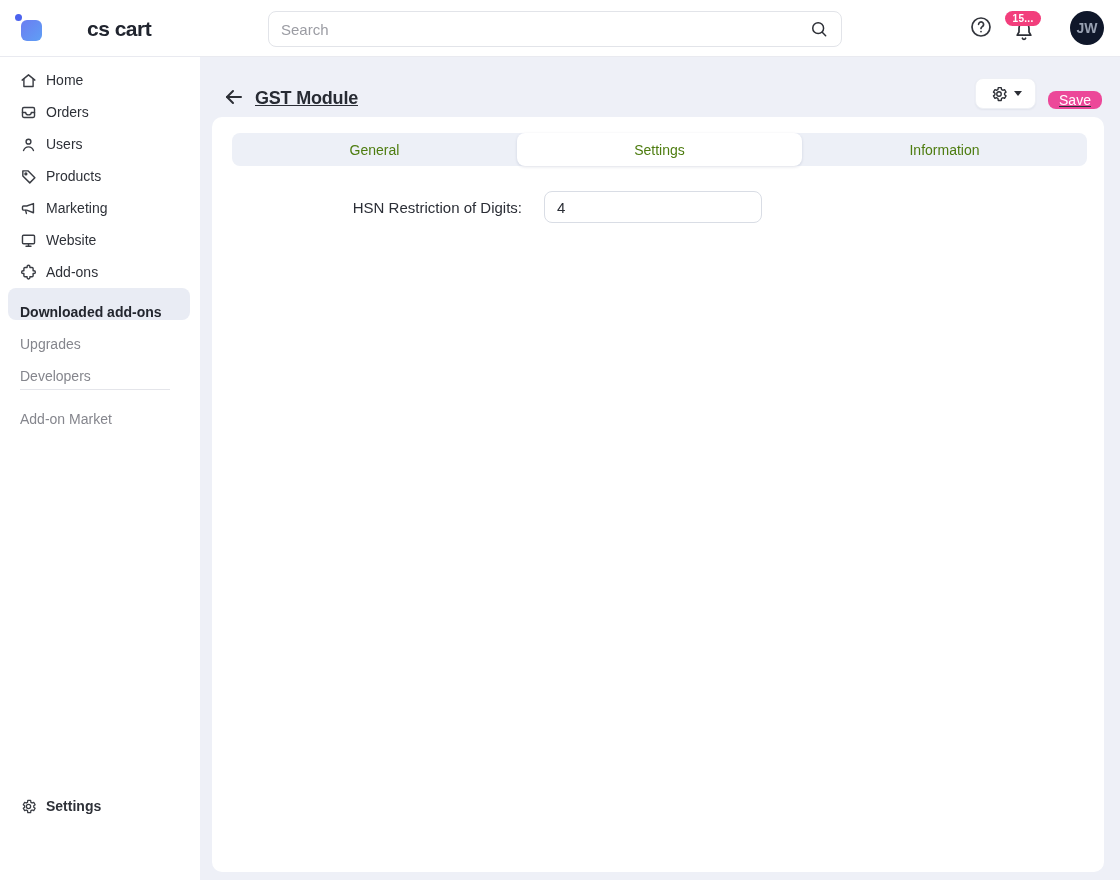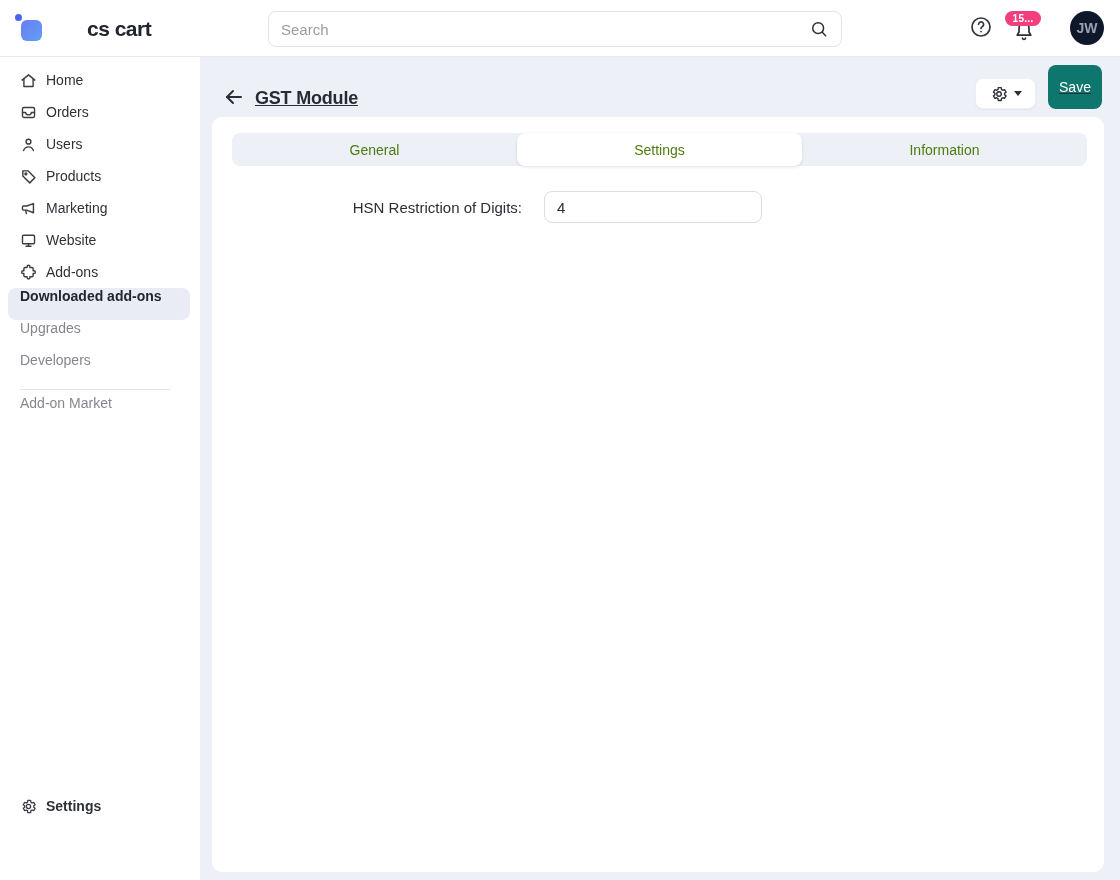--- a/index.html
+++ b/index.html
@@ -54,21 +54,21 @@
     position:absolute; top:57px; left:0; width:200px; bottom:0;
     background:#ffffff; z-index:4;
   }
   .nav { padding-top:7px; }
   .nav-item {
     height:32px; display:flex; align-items:center; padding:0 10px 0 20px;
     cursor:pointer; font-size:14px; font-weight:400; color:#2e3138;
   }
   .nav-item .nav-ic { width:17px; height:17px; margin-right:9px; color:#3a3d44; flex:0 0 auto; }
   .nav-sub {
-    height:32px; display:flex; align-items:flex-start; margin:0 10px 0 8px; padding:0 0 0 12px;
+    height:32px; display:flex; align-items:flex-end; margin:0 10px 0 8px; padding:0 0 0 12px;
     border-radius:8px; cursor:pointer; font-size:14px; color:#85868d;
   }
   .nav-sub.active { background:#e9ecf4; color:#23262e; font-weight:700; }
   .nav-divider { height:1px; background:#e4e5ea; margin:5px 30px 5px 20px; }
   .nav-settings {
     position:absolute; left:0; right:0; bottom:58px; height:32px;
     display:flex; align-items:center; padding:0 10px 0 20px;
     cursor:pointer; font-size:14px; font-weight:700; color:#2e3138;
   }
   .nav-settings .nav-ic { width:17px; height:17px; margin-right:9px; color:#3a3d44; }
@@ -85,21 +85,21 @@
     width:61px; height:31px; background:#ffffff; border:1px solid #eef0f5; border-radius:8px;
     display:flex; align-items:center; justify-content:center; gap:6px; cursor:pointer;
     box-shadow:0 1px 2px rgba(40,50,90,0.06); margin-right:12px;
   }
   .gear-dropdown .gear-ic { width:18px; height:18px; color:#2c2f36; }
   .caret-down {
     width:0; height:0; border-left:4px solid transparent; border-right:4px solid transparent;
     border-top:5px solid #2c2f36;
   }
   .save-btn {
-    width:54px; height:44px; background:#0f766e; border:none; border-radius:8px;
+    width:54px; height:18px; background:#ec4899; border:none; border-radius:8px;
     color:#ffffff; font-size:14px; font-weight:400; cursor:pointer;
     font-family:"Liberation Sans", sans-serif; display:flex; align-items:center; justify-content:center;
   }
   .card {
     position:absolute; left:12px; right:16px; top:60px; bottom:8px;
     background:#ffffff; border-radius:10px;
   }
   .tabs {
     position:absolute; left:20px; right:17px; top:16px; height:33px;
     background:#edf0f7; border-radius:8px; display:flex;

